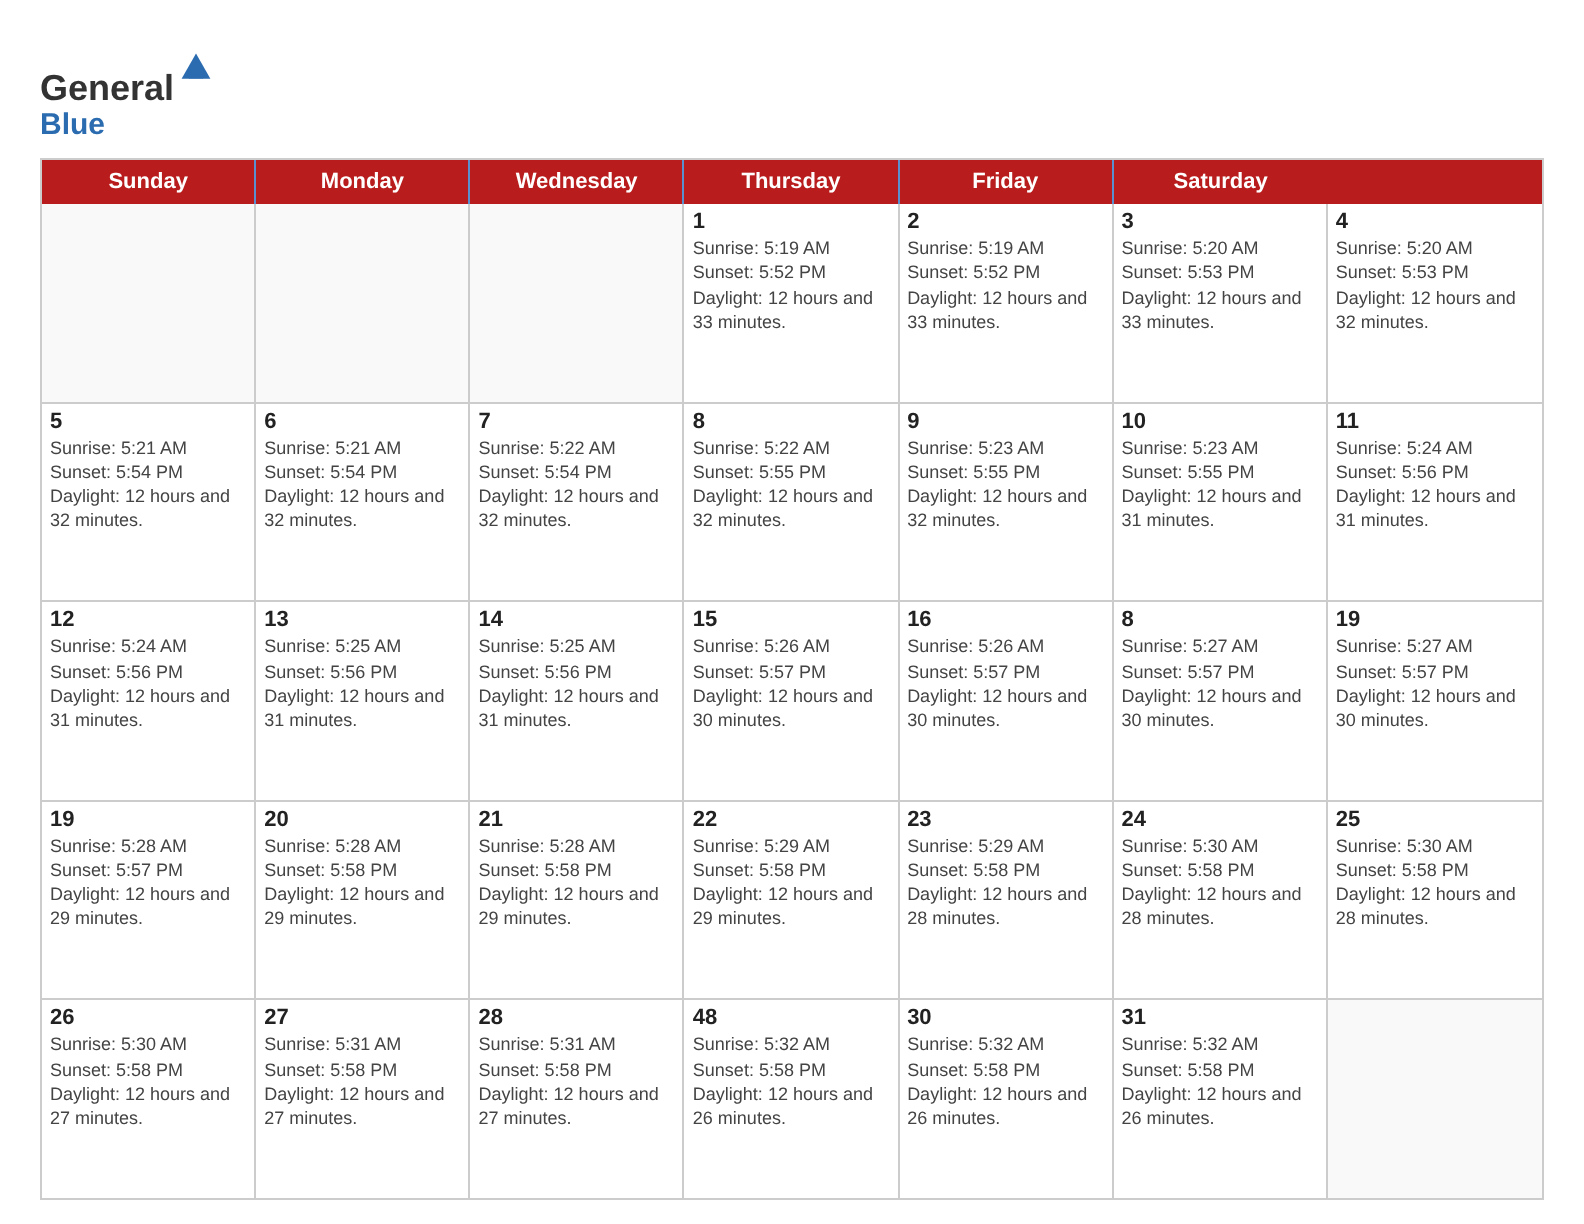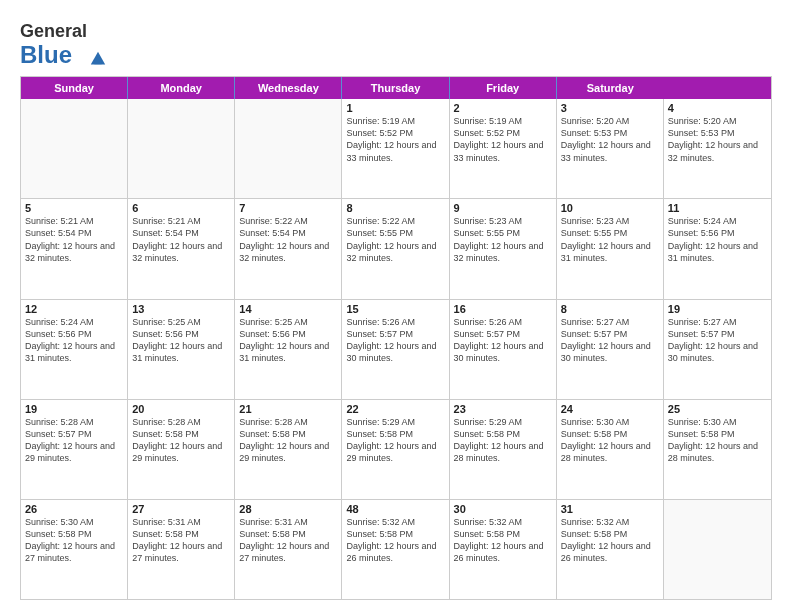--- a/index.html
+++ b/index.html
@@ -18,35 +18,35 @@
       flex-direction: column;
     }
     .header {
       display: flex;
       align-items: flex-start;
       justify-content: space-between;
       margin-bottom: 8px;
     }
     .logo {
       display: flex;
-      align-items: flex-end;
-      margin-top: 4px;
+      align-items: flex-start;
+      margin-top: 17px;
     }
     .logo-text {
       display: flex;
       flex-direction: column;
       line-height: 1.1;
     }
     .logo-general {
       font-size: 18px;
       font-weight: bold;
       color: #333;
     }
     .logo-blue {
-      font-size: 24px;
+      font-size: 15px;
       font-weight: bold;
       color: #2b6cb0;
     }
     .logo-icon {
       width: 18px;
       height: 18px;
       margin-left: 2px;
       margin-top: -10px;
     }
     .title-block {
@@ -64,21 +64,21 @@
     }
     .calendar {
       flex: 1;
       display: flex;
       flex-direction: column;
       border: 1px solid #ccc;
     }
     .cal-header {
       display: grid;
       grid-template-columns: repeat(7, 1fr);
-      background: #a21caf;
+      background: #b91c1c;
     }
     .cal-header-cell {
       color: #fff;
       font-size: 11px;
       font-weight: bold;
       text-align: center;
       padding: 5px 2px;
       border-right: 1px solid #5a8fd0;
     }
     .cal-header-cell:last-child { border-right: none; }

